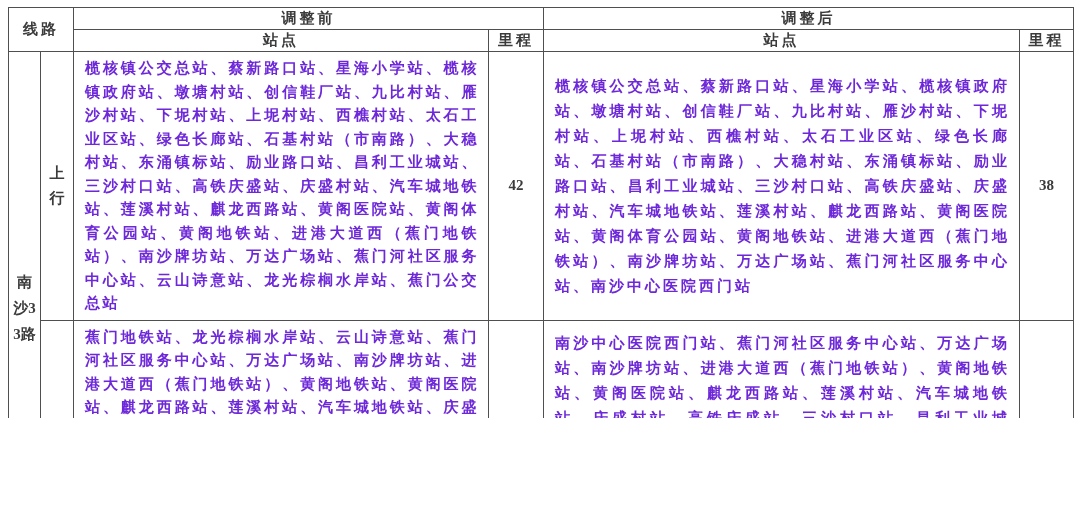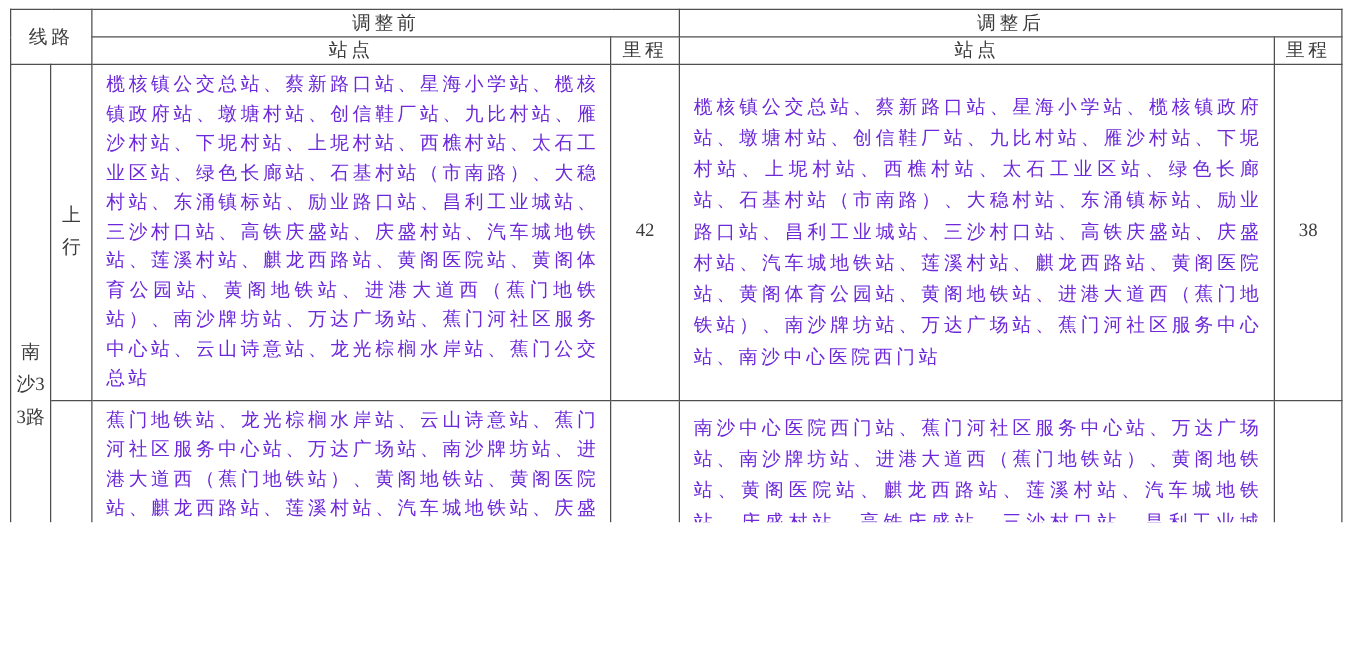--- a/index.html
+++ b/index.html
@@ -9,20 +9,21 @@
   }
   .page {
     width: 1080px;
     height: 418px;
     background: #ffffff;
     box-sizing: border-box;
     padding: 7px 7px 0 8px;
     font-family: "Liberation Serif", "DejaVu Serif", serif;
     color: #3b3b3b;
     overflow: hidden;
+    font-weight: bold;
   }
   table.route-table {
     border-collapse: collapse;
     table-layout: fixed;
     width: 1065px;
   }
   table.route-table td {
     border: 1px solid #4f4f4f;
     box-sizing: border-box;
     vertical-align: middle;

